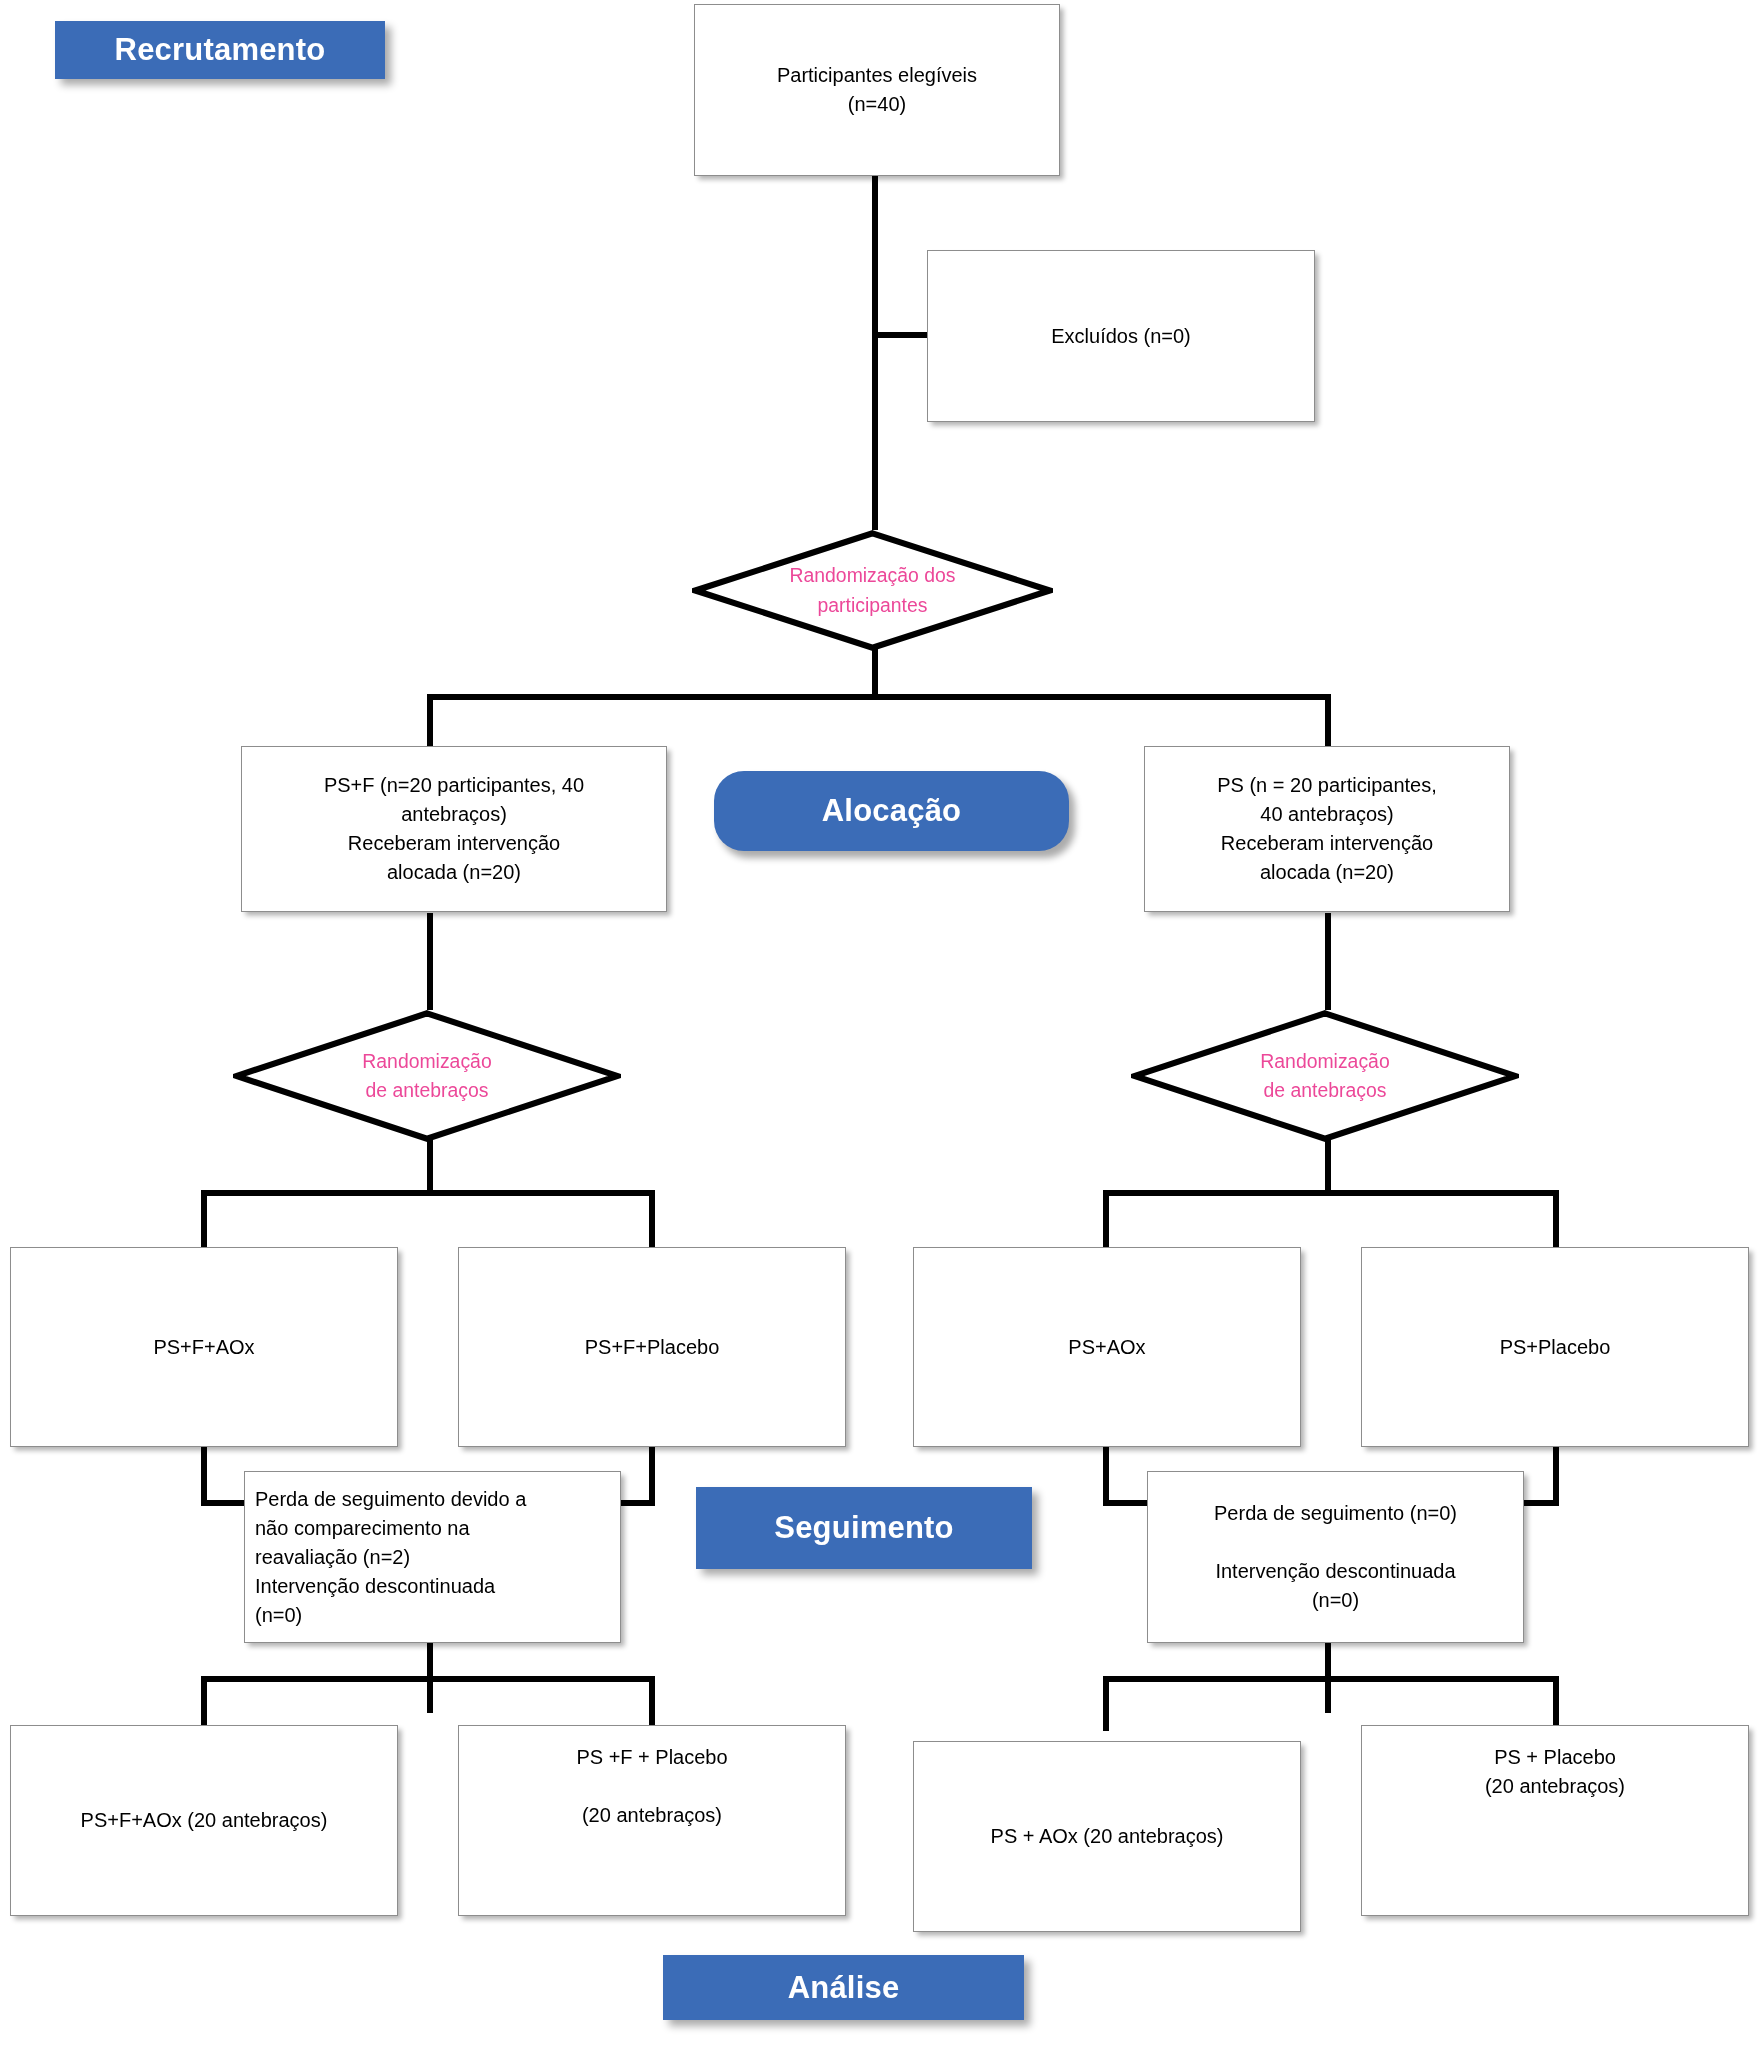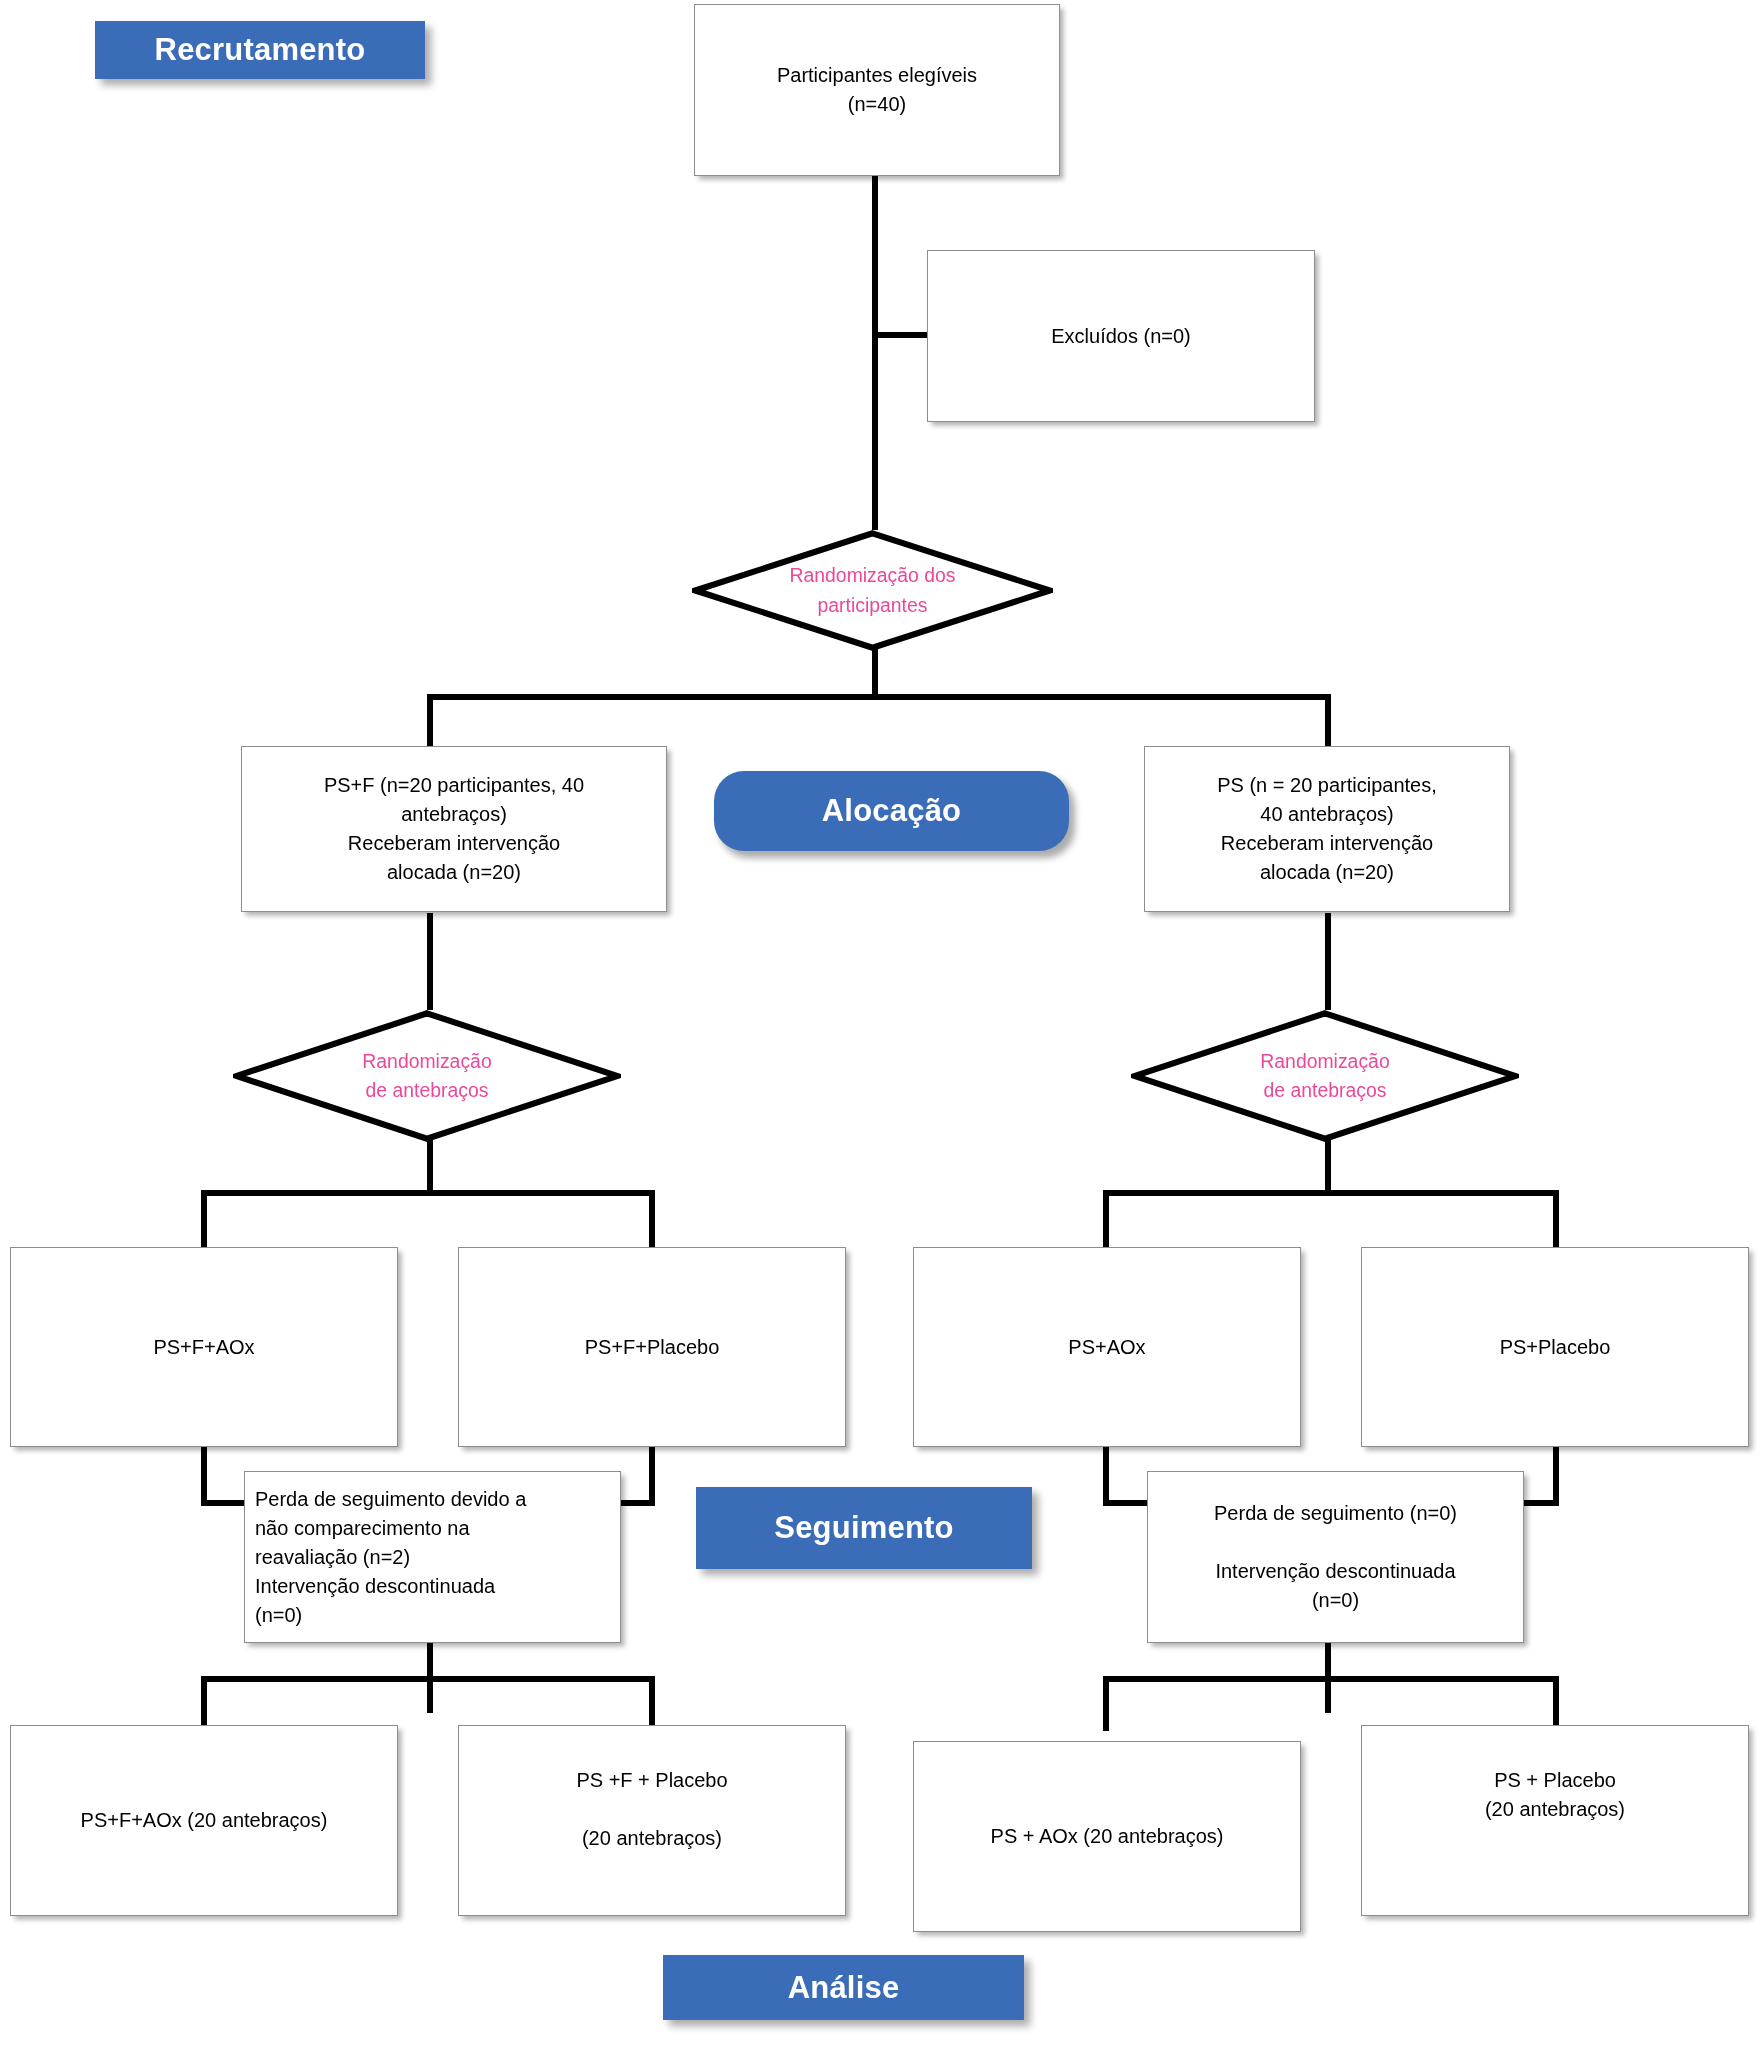--- a/index.html
+++ b/index.html
@@ -16,21 +16,21 @@
     text-align:center;
     color:#000;
     font-size:20px;
     line-height:1.45;
     padding:5.5px 10px;
     z-index:5;
   }
   .node .txt{width:100%;white-space:pre-line;}
   .node.left-align{justify-content:flex-start;text-align:left;}
   .node.left-align .txt{text-align:left;}
-  .node.top-bias{align-items:flex-start;padding-top:40px;}
+  .node.top-bias{align-items:flex-start;padding-top:17px;}
 
   
   .diamond{position:absolute;z-index:5;}
   .diamond svg{position:absolute;inset:0;width:100%;height:100%;}
   .diamond .dtxt{
     position:absolute;inset:0;
     display:flex;align-items:center;justify-content:center;
     text-align:center;white-space:pre-line;
     font-size:19.4px;line-height:1.5;color:#ec4899;
     z-index:2;
@@ -196,21 +196,21 @@
 
   <div class="node" style="left:913px;top:1725px;width:388px;height:191px;margin-top:16px;">
     <span class="txt">PS + AOx (20 antebraços)</span>
   </div>
 
   <div class="node top-bias" style="left:1361px;top:1725px;width:388px;height:191px;">
     <span class="txt">PS + Placebo
 (20 antebraços)</span>
   </div>
 
-  <div class="stage" style="left:55px;top:21px;width:330px;height:58px;margin-left:40px;">
+  <div class="stage" style="left:55px;top:21px;width:330px;height:58px;">
     <span>Recrutamento</span>
   </div>
 
   <div class="stage" style="left:663px;top:1955px;width:361px;height:65px;">
     <span>Análise</span>
   </div>
 
 </div>
 
 

